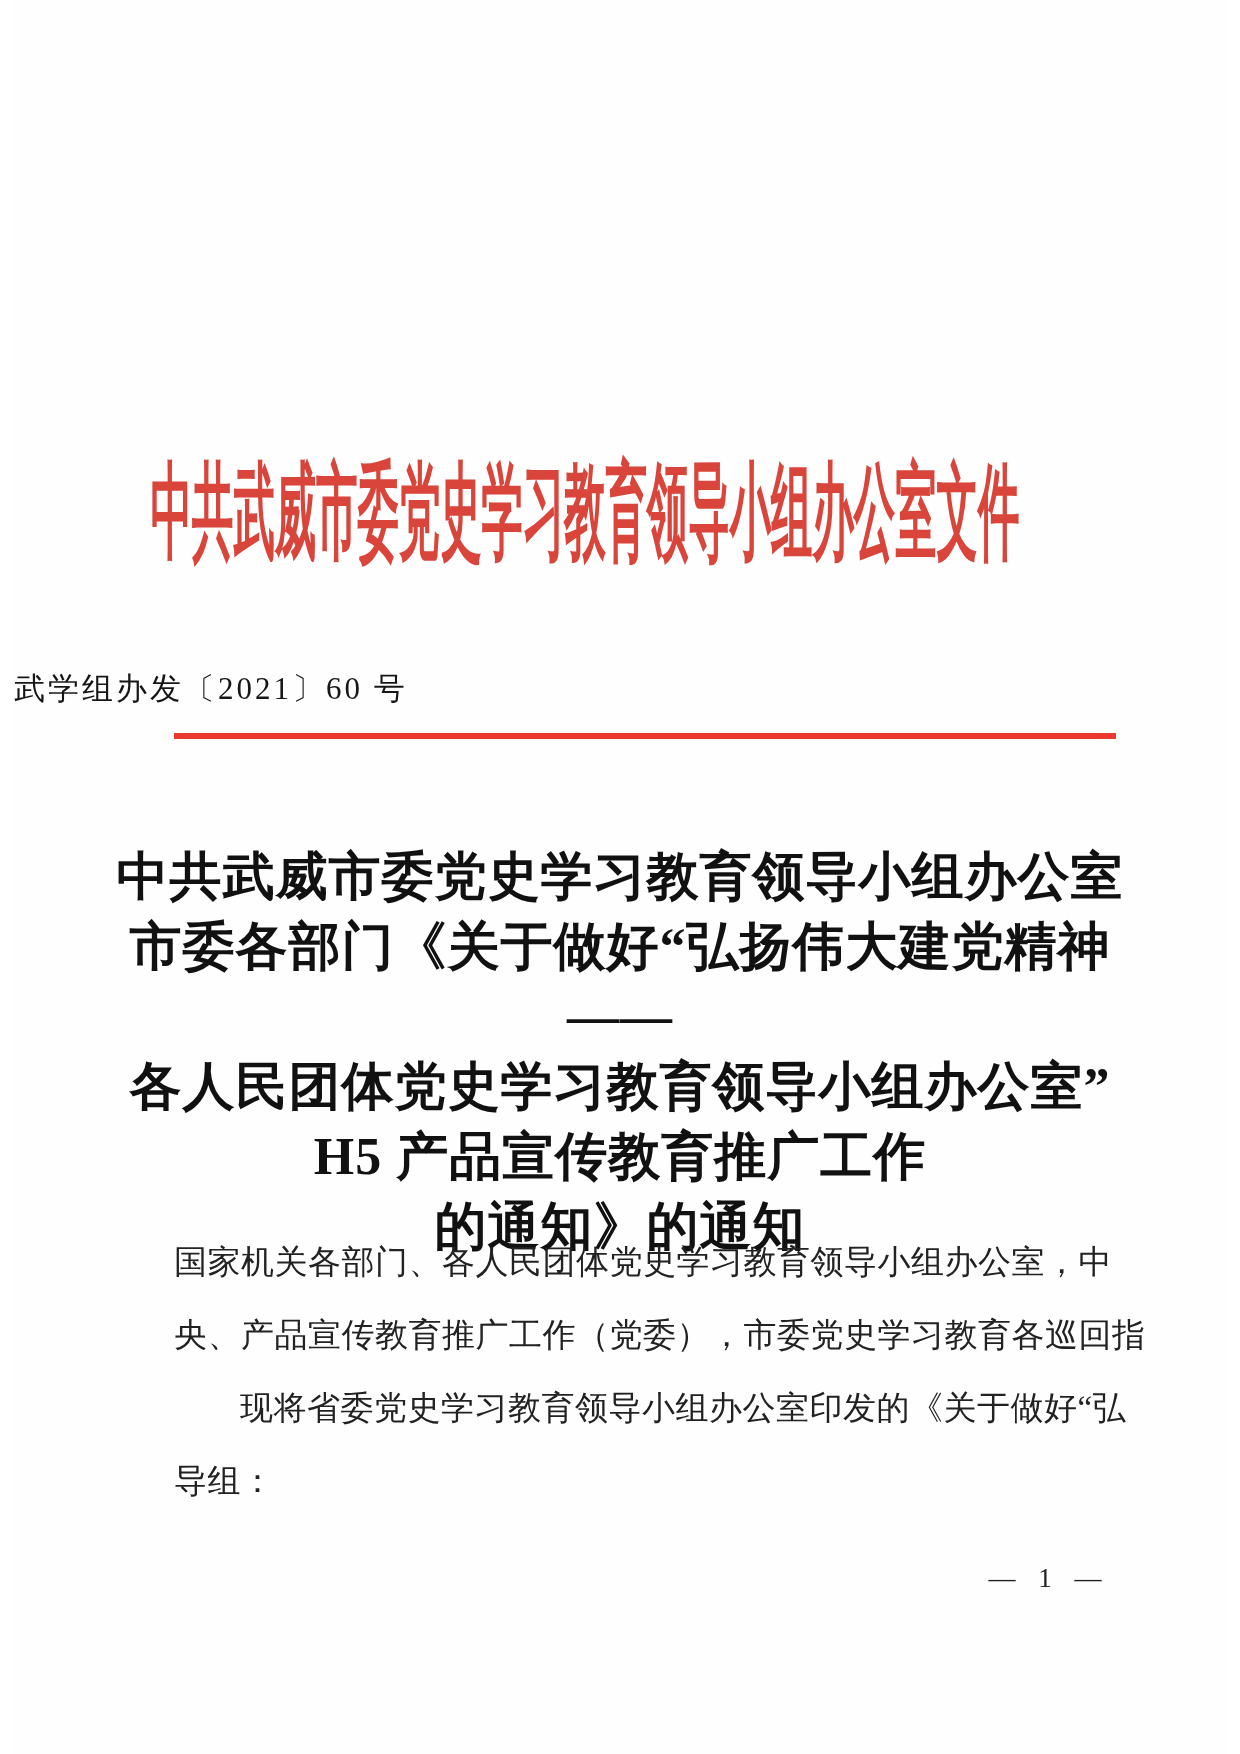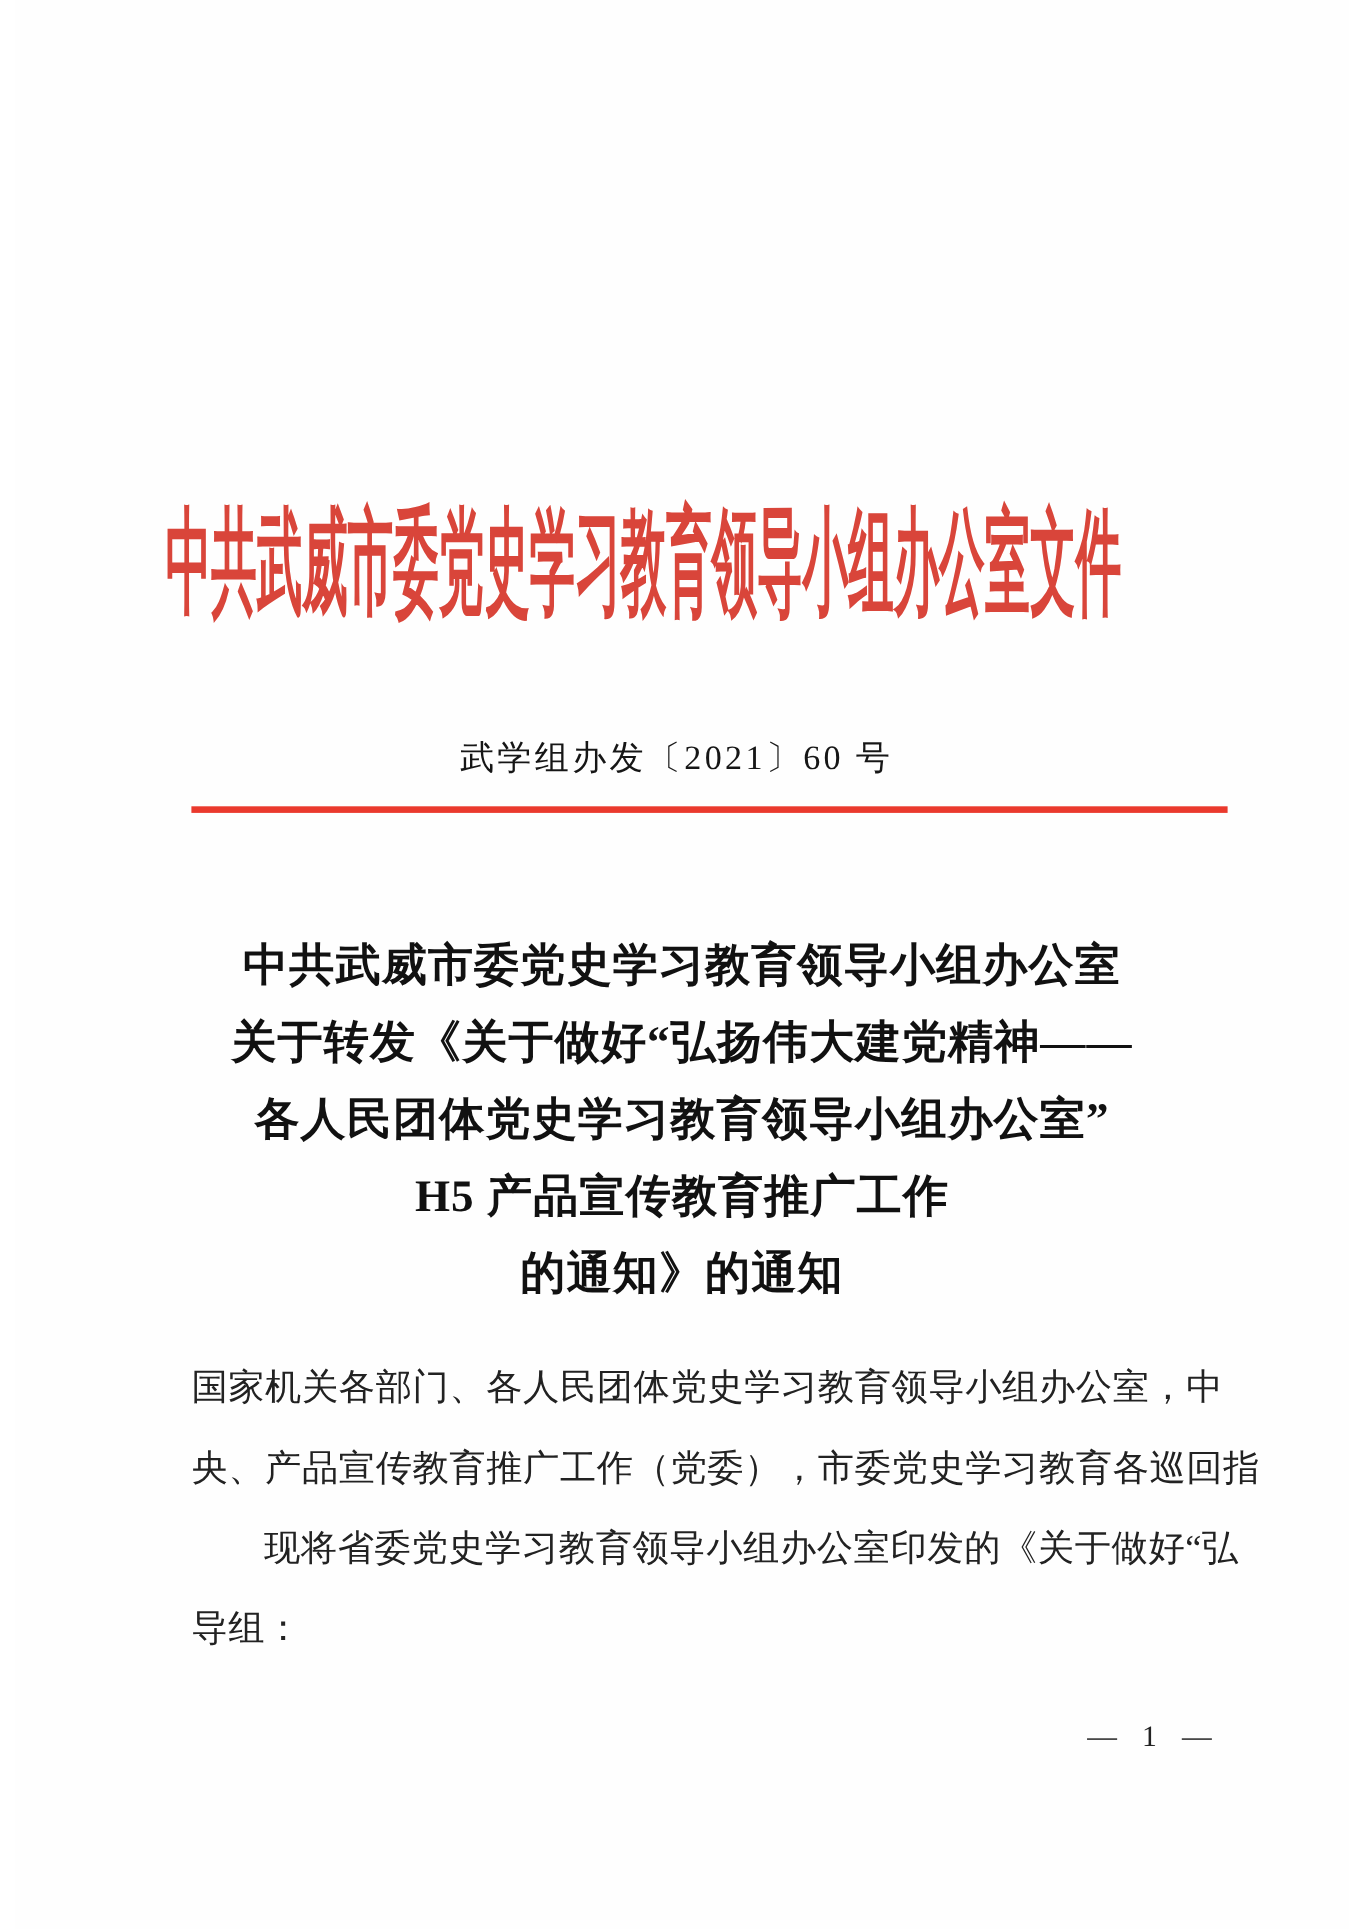--- a/index.html
+++ b/index.html
@@ -31,21 +31,21 @@
     transform: scale(0.94, 2.40);
     transform-origin: center top;
   }
 
   
   .docnum {
     position: absolute;
     top: 668px;
     left: 0;
     right: 10px;
-    text-align: center;
+    text-align: left;
     font-size: 31px;
     letter-spacing: 3px;
     color: #161616;
   }
 
   
   .redline {
     position: absolute;
     top: 733px;
     left: 160px;
@@ -54,21 +54,21 @@
   }
 
   
   .title {
     position: absolute;
     top: 842px;
     left: 80px;
     right: 80px;
     text-align: center;
     font-weight: bold;
-    font-size: 41px;
+    font-size: 52px;
     line-height: 70px;
     color: #111111;
     letter-spacing: 1px;
   }
 
   
   .body-text {
     position: absolute;
     top: 1226px;
     left: 160px;
@@ -101,21 +101,21 @@
   <div class="banner-wrap">
     <span class="banner" style="color: rgb(217, 69, 58);">中共武威市委党史学习教育领导小组办公室文件</span>
   </div>
 
   <div class="docnum">武学组办发〔2021〕60 号</div>
 
   <div class="redline" style="background: rgb(234, 57, 45);"></div>
 
   <div class="title">
     <div>中共武威市委党史学习教育领导小组办公室</div>
-    <div>关于转发《关于做好“弘扬伟大建党精神——</div>
+    <div>市委各部门《关于做好“弘扬伟大建党精神——</div>
     <div>各人民团体党史学习教育领导小组办公室”</div>
     <div>H5 产品宣传教育推广工作</div>
     <div>的通知》的通知</div>
   </div>
 
   <div class="body-text">
     <div class="line">国家机关各部门、各人民团体党史学习教育领导小组办公室，中</div>
     <div class="line">央、产品宣传教育推广工作（党委），市委党史学习教育各巡回指</div>
     <div class="line indent">现将省委党史学习教育领导小组办公室印发的《关于做好“弘</div>
     <div class="line">导组：</div>

